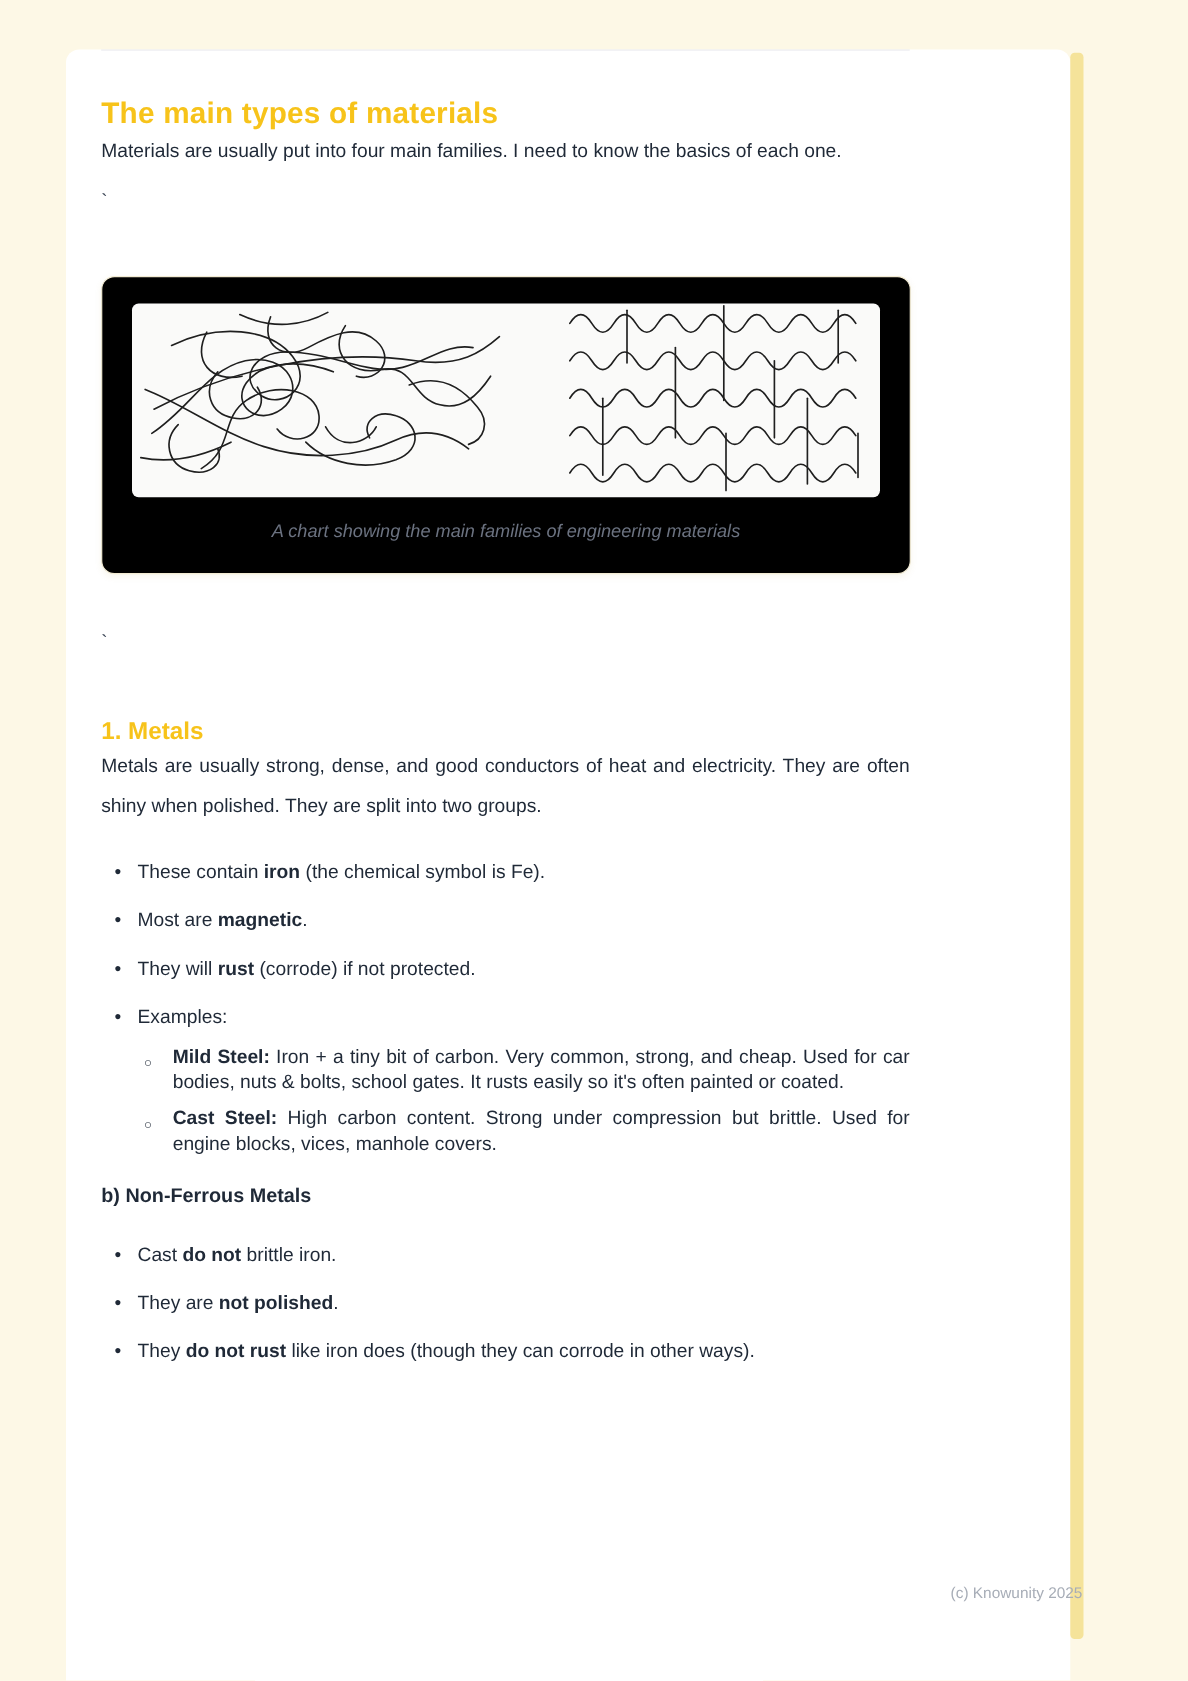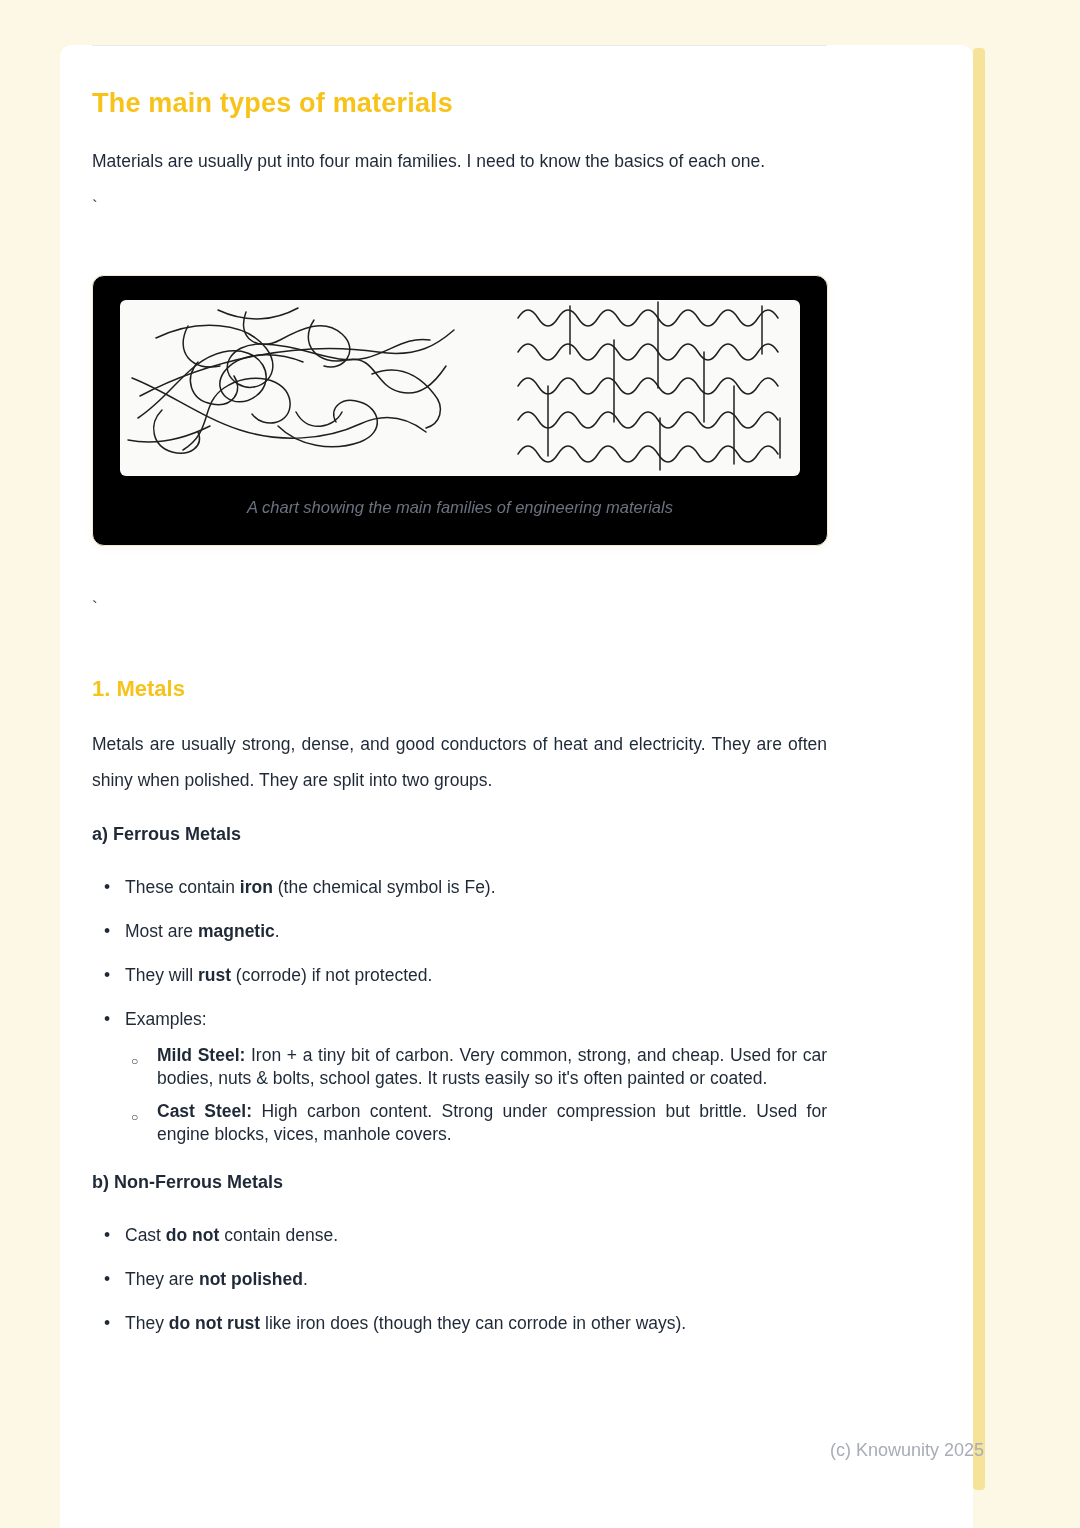--- a/index.html
+++ b/index.html
@@ -50,21 +50,20 @@
   }
 
   h3 {
     margin-top: 26px;
     font-size: 18px;
     font-weight: 700;
     color: #1F2937;
   }
 
   .para {
-    margin-top: 24px;
     font-size: 17.5px;
     line-height: 36px;
     text-align: justify;
     color: #1F2937;
   }
 
   .tick {
     margin-top: 18px;
     height: 24px;
     font-size: 17px;
@@ -152,21 +151,21 @@
     width: 12px;
     height: 1442px;
     background: #F5E39A;
     border-radius: 4px;
   }
 
   .watermark {
     position: absolute;
     right: 68px;
     top: 1440px;
-    font-size: 18px;
+    font-size: 14px;
     color: #A7ADB7;
     z-index: 5;
   }
 
   svg .stroke {
     fill: none;
     stroke: #1F1F1F;
     stroke-width: 1.5;
     stroke-linecap: round;
   }
@@ -226,39 +225,38 @@
         </div>
         <figcaption class="caption">A chart showing the main families of engineering materials</figcaption>
       </figure>
 
       <div class="tick tick2">`</div>
 
       <h2>1. Metals</h2>
 
       <p class="para">Metals are usually strong, dense, and good conductors of heat and electricity. They are often shiny when polished. They are split into two groups.</p>
 
-      <h3>a) Ferrous Metals</h3>
 
       <ul class="bullets">
         <li><span>These contain </span><span class="b">iron</span><span> (the chemical symbol is Fe).</span></li>
         <li><span>Most are </span><span class="b">magnetic</span><span>.</span></li>
         <li><span>They will </span><span class="b">rust</span><span> (corrode) if not protected.</span></li>
         <li>
           <span><span>Examples:</span></span>
           <ul class="sub-bullets">
               <li><span class="b">Mild Steel:</span><span> Iron + a tiny bit of carbon. Very common, strong, and cheap. Used for car bodies, nuts &amp; bolts, school gates. It rusts easily so it's often painted or coated.</span></li>
               <li><span class="b">Cast Steel:</span><span> High carbon content. Strong under compression but brittle. Used for engine blocks, vices, manhole covers.</span></li>
             </ul>
         </li>
       </ul>
 
       <h3>b) Non-Ferrous Metals</h3>
 
       <ul class="bullets">
-          <li><span>Cast </span><span class="b">do not</span><span> contain dense.</span></li>
+          <li><span>Cast </span><span class="b">do not</span><span> brittle iron.</span></li>
           <li><span>They are </span><span class="b">not polished</span><span>.</span></li>
           <li><span>They </span><span class="b">do not rust</span><span> like iron does (though they can corrode in other ways).</span></li>
         </ul>
 
     </div>
   </div>
 
   <div class="stripe"></div>
   <div class="watermark">(c) Knowunity 2025</div>
 </div>

